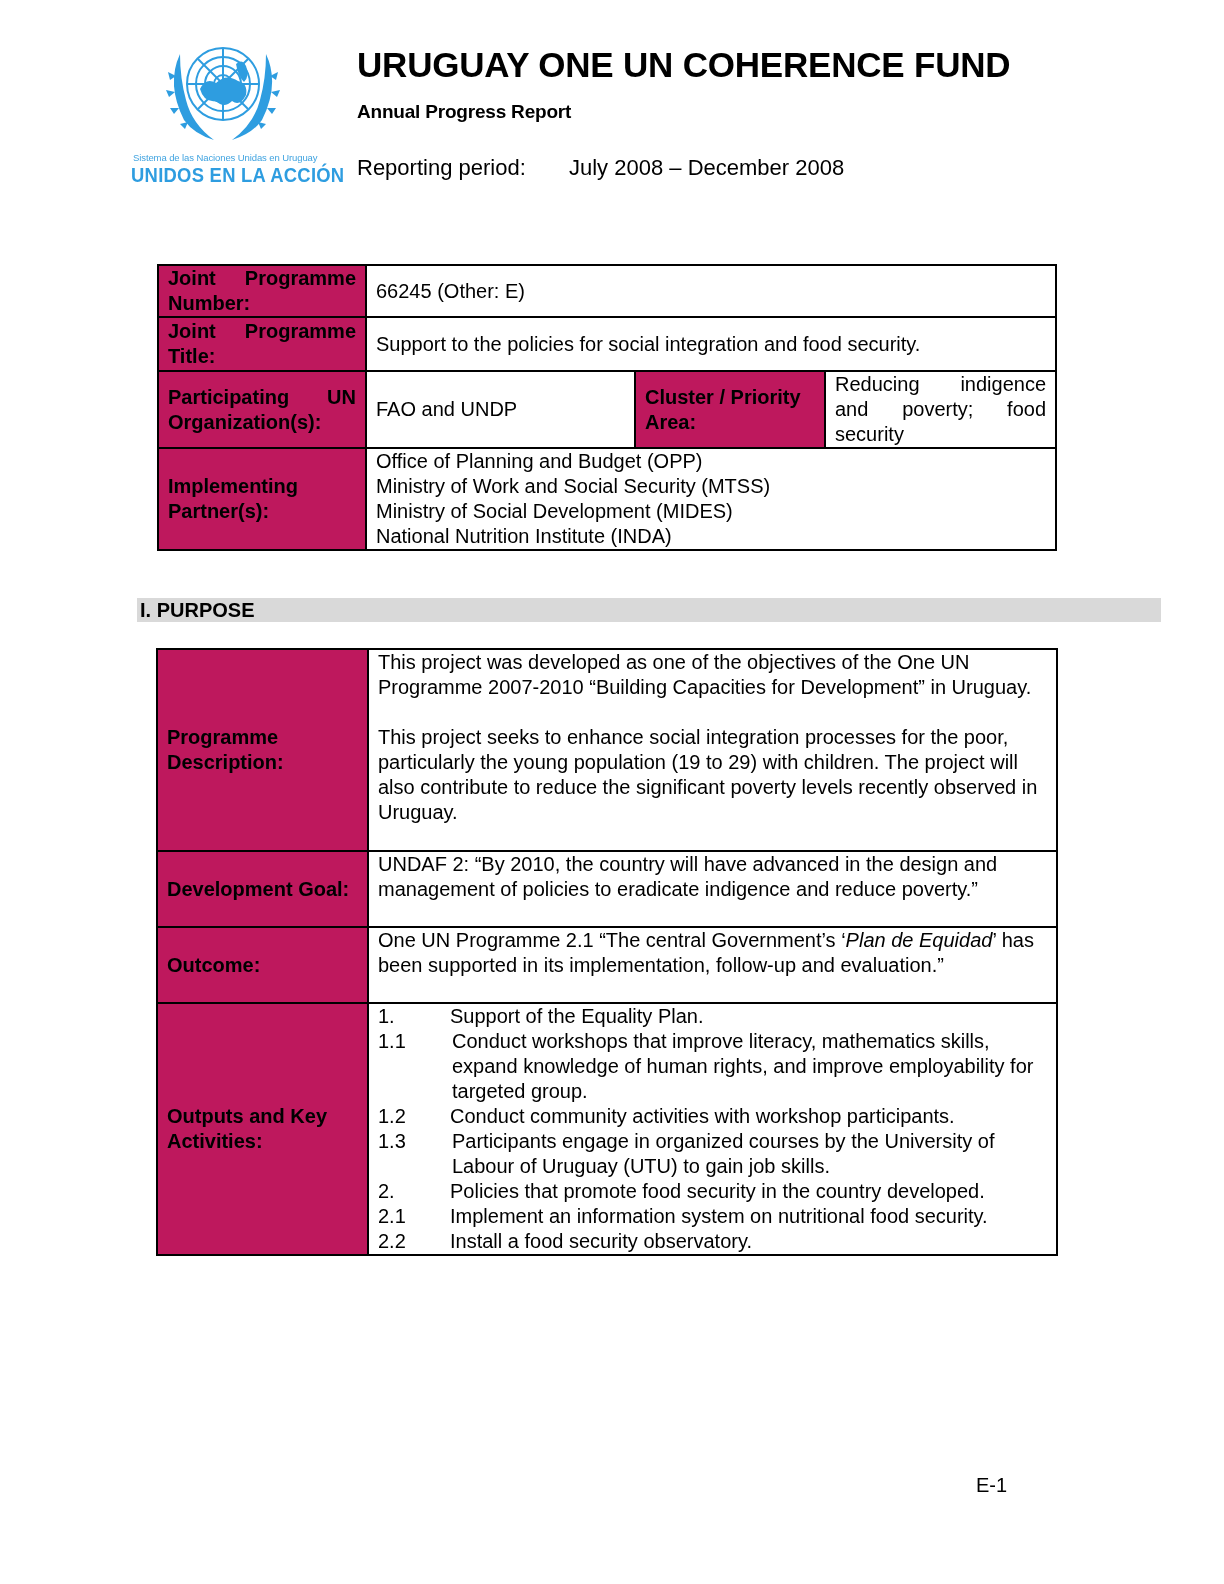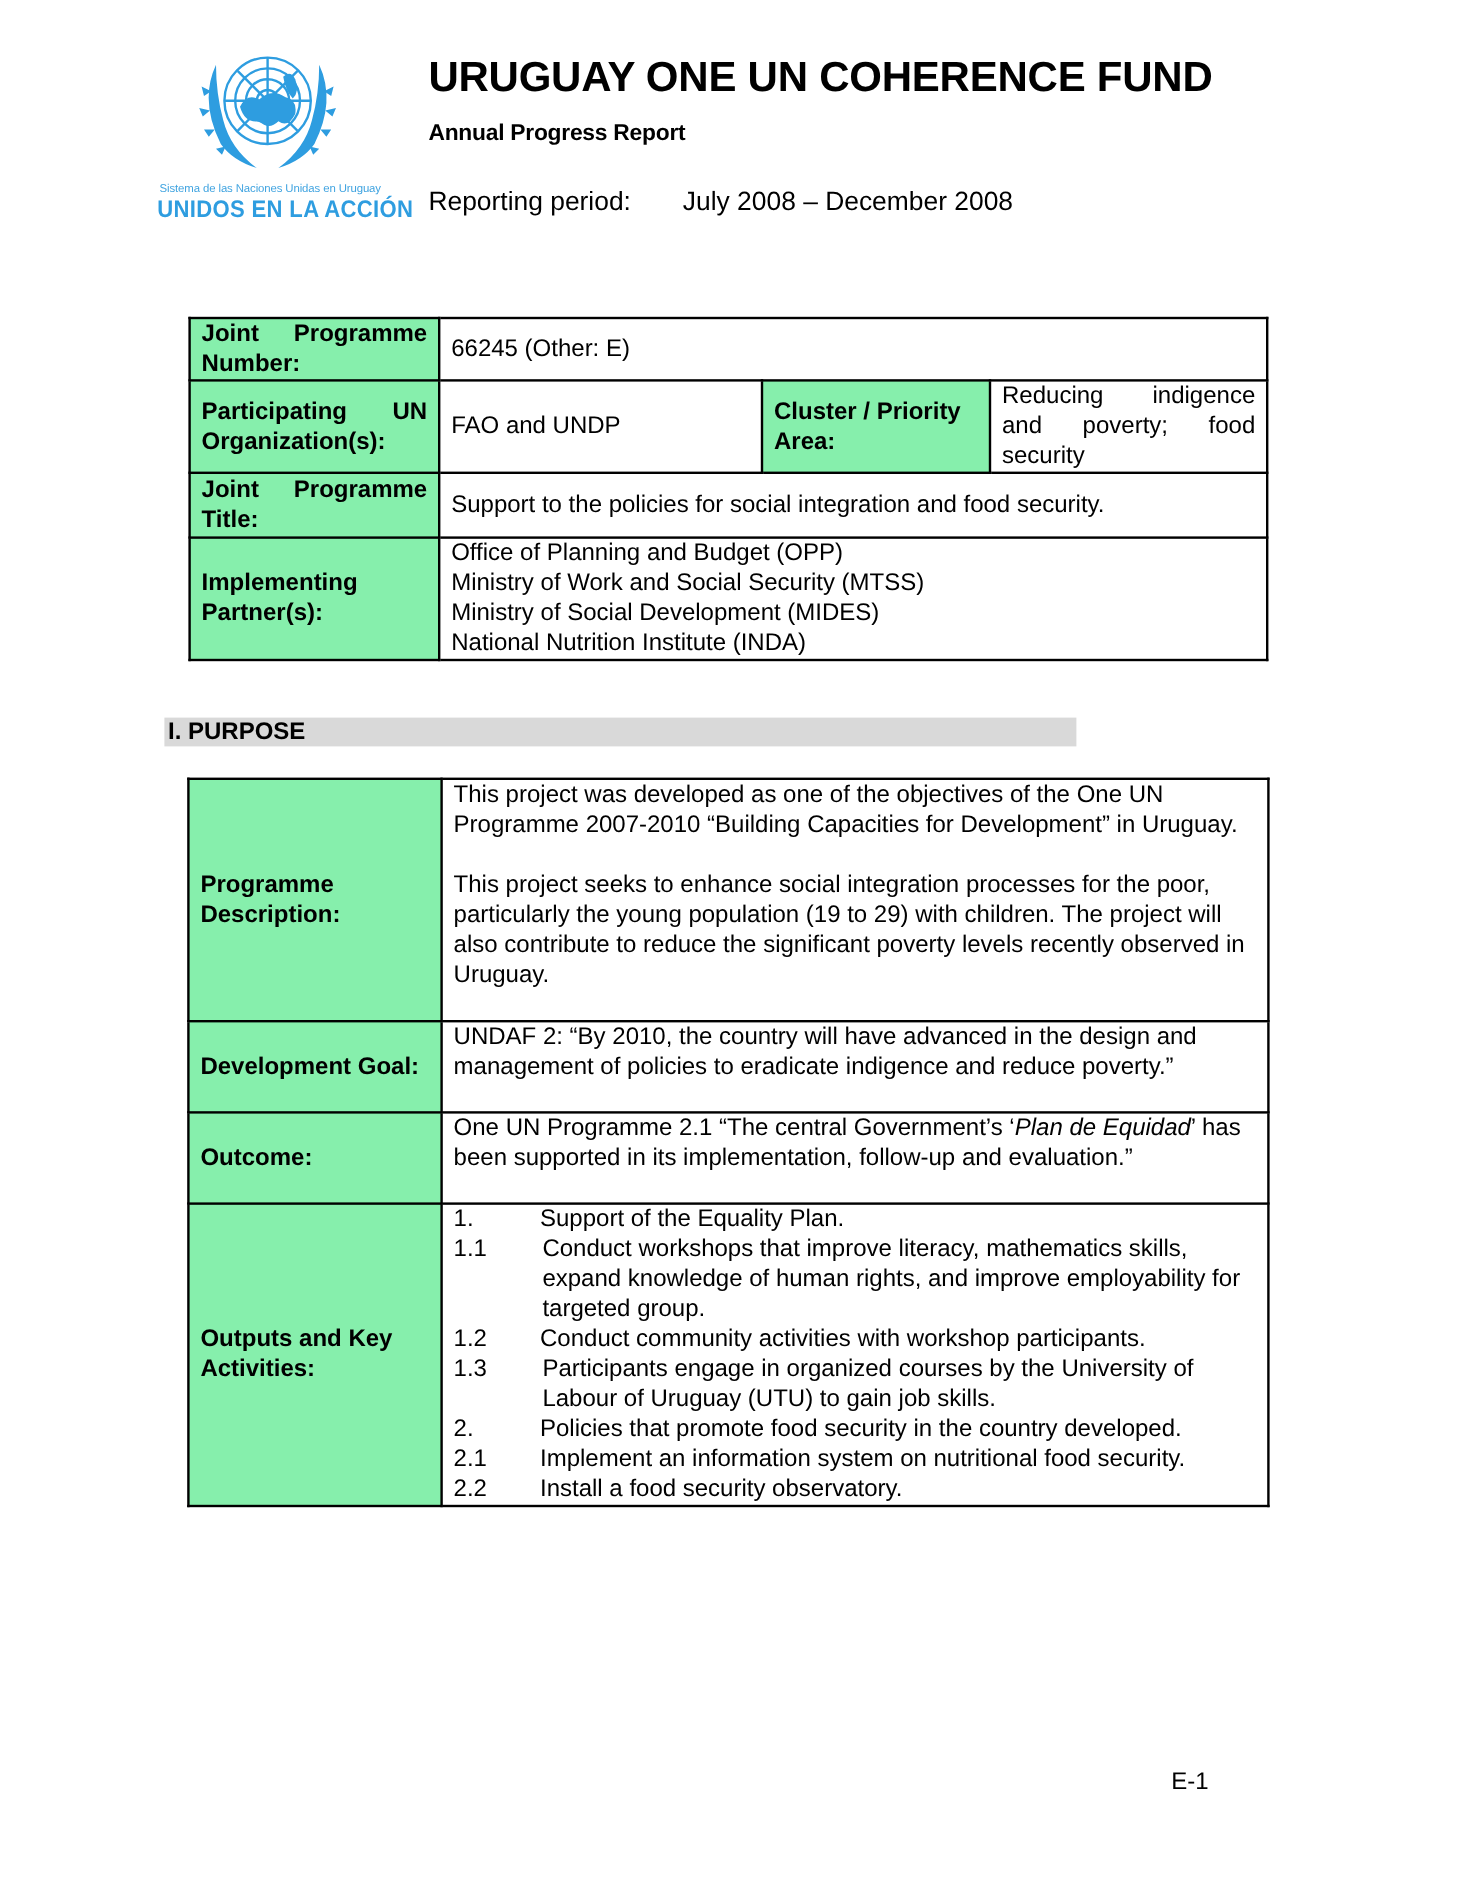--- a/index.html
+++ b/index.html
@@ -28,27 +28,27 @@
     position: absolute; left: 357px; top: 101px;
     font-size: 19px; font-weight: bold; letter-spacing: -0.2px;
   }
   .header-period {
     position: absolute; left: 357px; top: 155px; font-size: 22px;
   }
   .header-period .period-value { position: absolute; left: 212px; white-space: nowrap; }
 
   table { border-collapse: collapse; position: absolute; table-layout: fixed; }
   td { border: 2px solid #000; vertical-align: middle; padding: 0 9px; font-size: 20px; line-height: 25px; }
-  td.label { background: #86efac; font-weight: bold; }
+  td.label { background: #be185d; font-weight: bold; }
   td.justify { text-align: justify; text-align-last: justify; }
 
   .info-table { left: 157px; top: 264px; width: 898px; }
 
   .section-bar {
-    position: absolute; left: 137px; top: 598px; width: 760px; height: 24px;
+    position: absolute; left: 137px; top: 598px; width: 1024px; height: 24px;
     background: #d9d9d9; font-weight: bold; font-size: 20px; line-height: 24px;
     padding-left: 3px; box-sizing: border-box;
   }
 
   .purpose-table { left: 156px; top: 648px; width: 900px; }
   .purpose-table td.value { vertical-align: top; font-size: 20px; line-height: 25px; padding-top: 0; }
   .purpose-table td.label { font-weight: bold; }
   .para-gap { height: 25px; }
   .activity { display: flex; }
   .activity .num { width: 72px; flex: none; }
@@ -97,29 +97,29 @@
     <col style="width:208px">
     <col style="width:269px">
     <col style="width:190px">
     <col style="width:231px">
   </colgroup>
   <tbody>
       <tr style="height:52px">
     <td class="label justify">Joint Programme Number:</td>
     <td colspan="3">66245 (Other: E)</td>
   </tr>
+  <tr style="height:54px">
+    <td class="label justify">Joint Programme Title:</td>
+    <td colspan="3">Support to the policies for social integration and food security.</td>
+  </tr>
   <tr style="height:76px">
     <td class="label justify">Participating UN Organization(s):</td>
     <td>FAO and UNDP</td>
     <td class="label">Cluster / Priority Area:</td>
     <td class="justify" style="line-height:25px">Reducing indigence and poverty; food security</td>
-  </tr>
-  <tr style="height:54px">
-    <td class="label justify">Joint Programme Title:</td>
-    <td colspan="3">Support to the policies for social integration and food security.</td>
   </tr>
   <tr style="height:101px">
     <td class="label">Implementing Partner(s):</td>
     <td colspan="3">
       <div>Office of Planning and Budget (OPP)</div>
       <div>Ministry of Work and Social Security (MTSS)</div>
       <div>Ministry of Social Development (MIDES)</div>
       <div>National Nutrition Institute (INDA)</div>
     </td>
   </tr>

